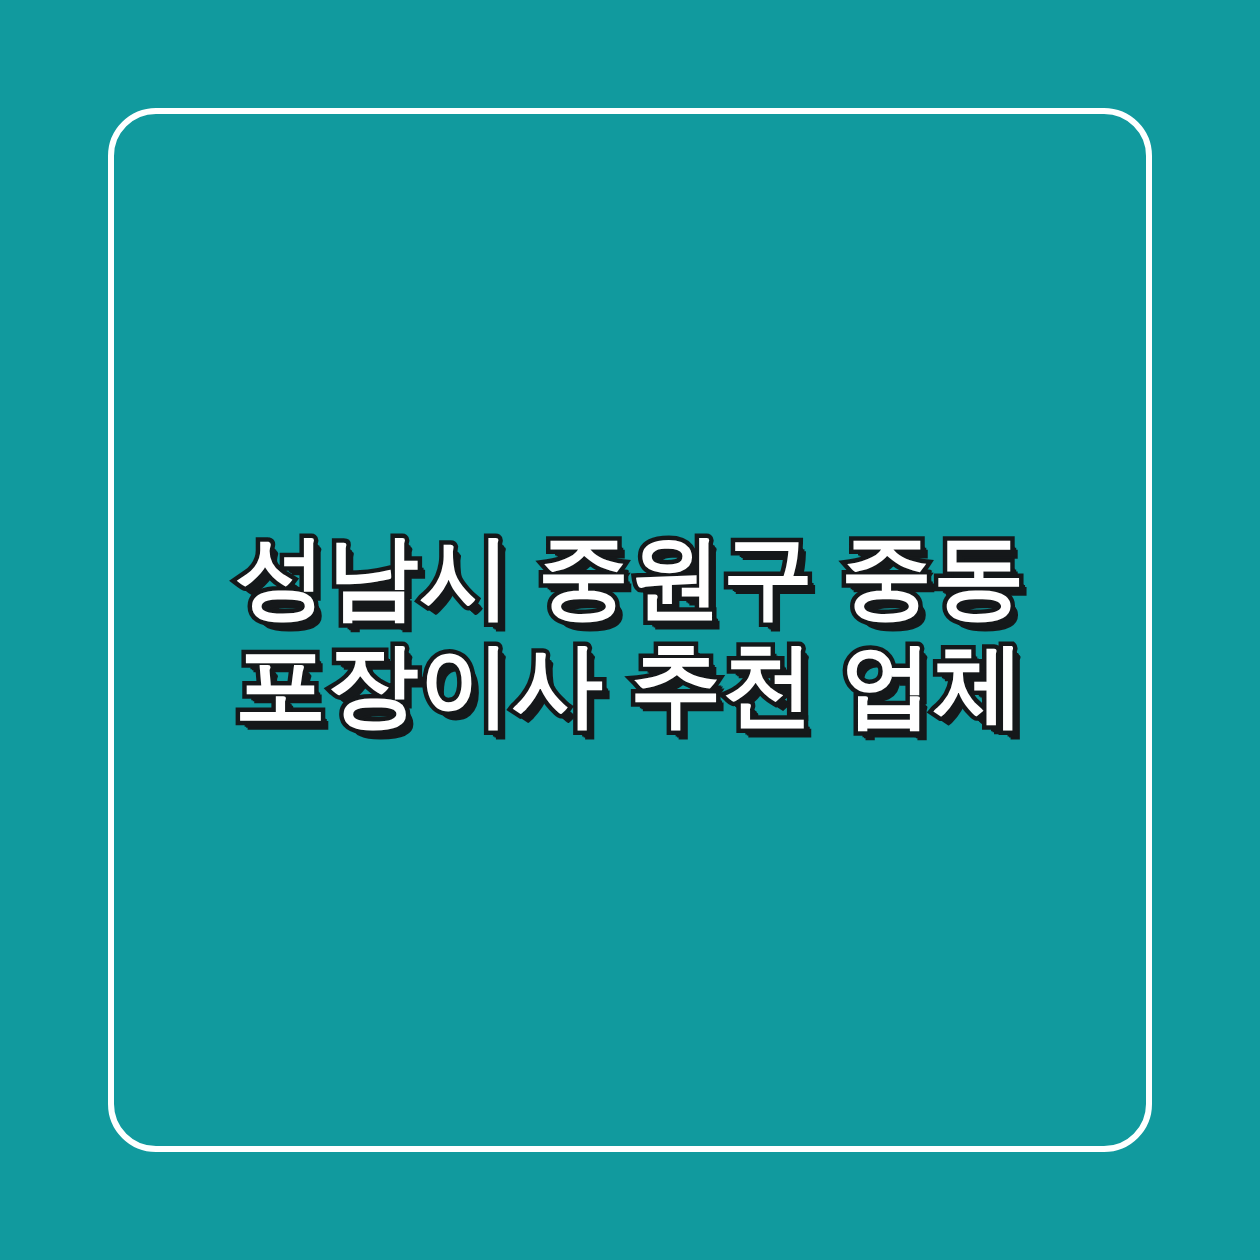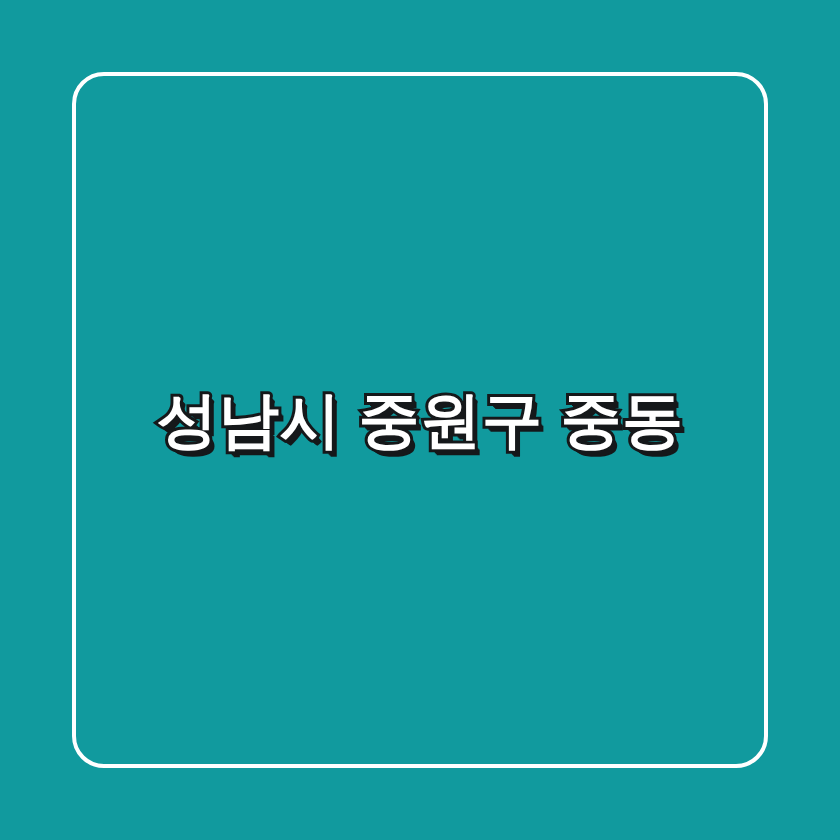--- a/index.html
+++ b/index.html
@@ -70,15 +70,16 @@
 </style>
 </head>
 <body>
 
 <div id="poster" style="background: rgb(17, 154, 158);">
 
   <div id="frame" style="border: 4px solid rgb(255, 255, 255); border-radius: 32px;"></div>
 
   <div id="headline">
     <span class="title-line" style="color: rgb(255, 255, 255); font-size: 61px; -webkit-text-stroke: 6px rgb(21, 24, 26); text-shadow: rgb(21, 24, 26) 4px 5px 0px, rgb(21, 24, 26) 5px 6px 0px, rgb(21, 24, 26) 3px 4px 0px;">성남시 중원구 중동</span>
+    <span class="title-line" style="color: rgb(255, 255, 255); font-size: 61px; -webkit-text-stroke: 6px rgb(21, 24, 26); text-shadow: rgb(21, 24, 26) 4px 5px 0px, rgb(21, 24, 26) 5px 6px 0px, rgb(21, 24, 26) 3px 4px 0px;">포장이사 추천 업체</span>
   </div>
 
 </div>
 
 </body></html>

